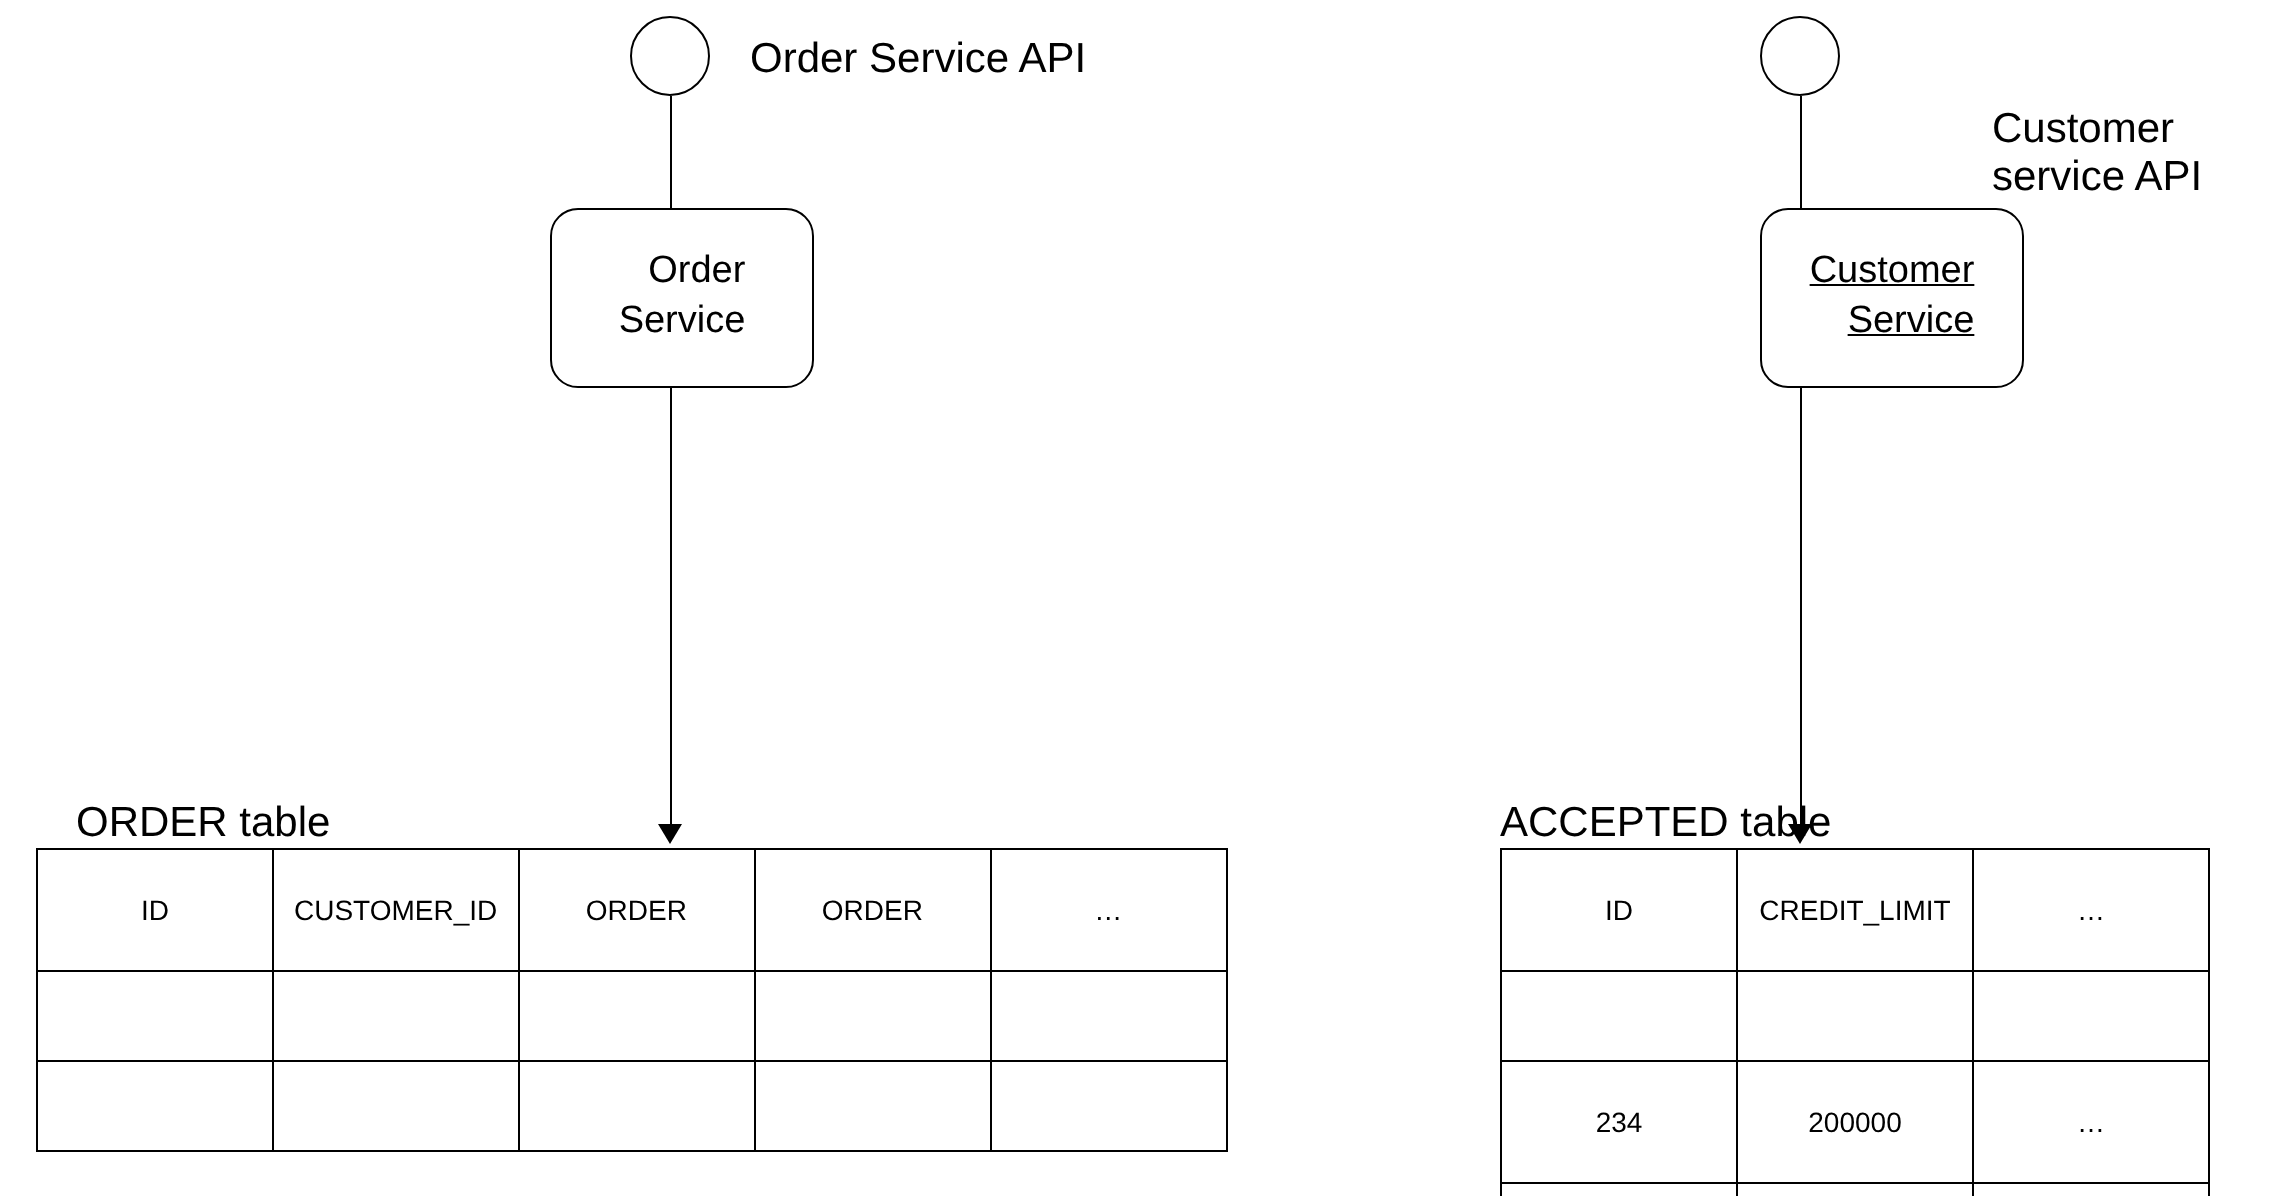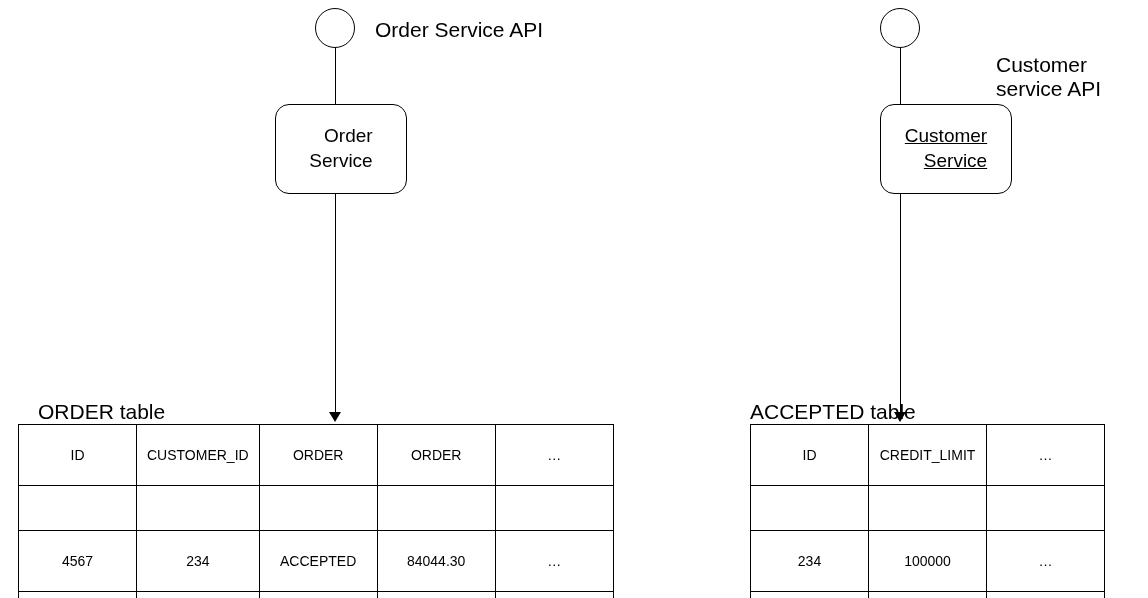--- a/index.html
+++ b/index.html
@@ -97,27 +97,20 @@
     <th>…</th>
   </tr>
   <tr>
     <td class="empty-cell"></td>
         <td></td>
         <td></td>
         <td></td>
         <td></td>
   </tr>
   <tr>
-    <td>4567</td>
-    <td>234</td>
-    <td>ACCEPTED</td>
-    <td>84044.30</td>
-    <td>…</td>
-  </tr>
-  <tr>
     <td class="empty-cell"></td>
         <td></td>
         <td></td>
         <td></td>
         <td></td>
   </tr>
 </tbody>
   </table>
 
 <div class="circle" style="left:880px; top:8px;"></div>
@@ -140,21 +133,21 @@
     <th>CREDIT_LIMIT</th>
     <th>…</th>
   </tr>
   <tr>
     <td class="empty-cell"></td>
         <td></td>
         <td></td>
   </tr>
   <tr>
     <td>234</td>
-    <td>100000</td>
+    <td>200000</td>
     <td>…</td>
   </tr>
   <tr>
     <td class="empty-cell"></td>
         <td></td>
         <td></td>
   </tr>
 </tbody>
   </table>
 

